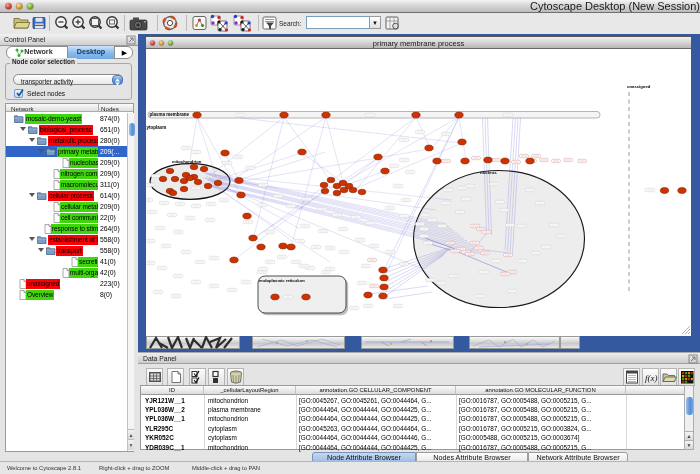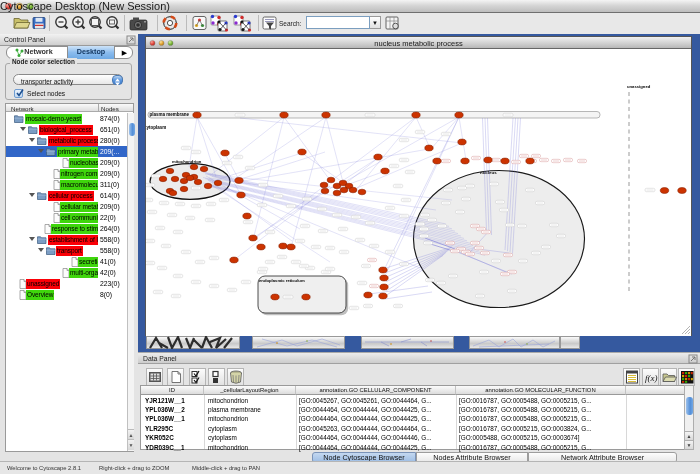--- a/index.html
+++ b/index.html
@@ -1,18 +1,18 @@
 <!DOCTYPE html>
 <html><head><meta charset="utf-8"><style>
 *{margin:0;padding:0;box-sizing:border-box;}
 html,body{width:700px;height:474px;overflow:hidden;}
 body{font-family:"Liberation Sans",sans-serif;background:#e8e8e8;position:relative;}
 .abs{position:absolute;}
 .titlebar{left:0;top:0;width:700px;height:13px;background:linear-gradient(#f4f4f4,#d6d6d6 45%,#bdbdbd);border-bottom:1px solid #6f6f6f;}
-.ttext{width:700px;text-align:left;top:0px;font-size:11px;color:#1a1a1a;}
+.ttext{width:700px;text-align:right;top:0px;font-size:11px;color:#1a1a1a;}
 .searchlbl{top:19.5px;font-size:6.5px;color:#222;}
 .searchbox{left:306px;top:16px;width:64px;height:13px;background:#fff;border:1px solid #7b9ebf;}
 .searcharw{left:370px;top:16px;width:11px;height:13px;background:linear-gradient(#fff,#e0e0e0);border:1px solid #999;border-left:none;font-size:6px;text-align:center;line-height:12px;color:#111;}
 
 .cpanel{left:0;top:34px;width:138px;height:427px;background:#e4e4e4;}
 .cphead{left:0;top:0;width:138px;height:12px;background:linear-gradient(#f2f2f2,#cfcfcf);border-bottom:1px solid #9a9a9a;}
 .cphead span{position:absolute;left:4px;top:2px;font-size:6.8px;color:#222;}
 .tabbar{left:6px;top:12px;width:127px;height:13px;background:#fff;border:1px solid #8e8e8e;border-radius:6px;overflow:hidden;}
 .tabnet{left:0;top:0;width:61px;height:13px;font-size:7.2px;font-weight:bold;color:#333;text-align:center;line-height:12px;}
 .tabmos{left:61px;top:0;width:48px;height:13px;background:linear-gradient(#cde3f8,#8bbcee 50%,#6ea9e4);border-left:1px solid #8e8e8e;border-right:1px solid #8e8e8e;font-size:7.2px;font-weight:bold;color:#10345e;text-align:center;line-height:12px;}
@@ -389,21 +389,21 @@
       <circle cx="36" cy="6" r="0.8" fill="#cc4444"></circle>
       <circle cx="58" cy="8" r="0.8" fill="#88aa33"></circle>
     </svg>
 <div class="abs innerwin">
 <div class="abs iwtitle"></div>
 <svg class="abs" style="left:0;top:0" width="32" height="12">
         <circle cx="6.5" cy="6" r="2.6" fill="url(#rg)" stroke="#8a8a8a" stroke-width="0.4"></circle>
         <circle cx="15.5" cy="6" r="2.6" fill="url(#yg)" stroke="#8a8a8a" stroke-width="0.4"></circle>
         <circle cx="24.5" cy="6" r="2.6" fill="url(#gg)" stroke="#8a8a8a" stroke-width="0.4"></circle>
       </svg>
-<div class="abs iwtext">nucleus metabolic process</div>
+<div class="abs iwtext">primary membrane process</div>
 <svg class="abs" style="left:0;top:12px" width="545" height="287" viewBox="146 49 545 287">
 <rect x="146" y="49" width="545" height="287" fill="#ffffff"></rect>
 <rect x="148" y="111.5" width="452" height="6.5" rx="3" fill="#f4f4f4" stroke="#999" stroke-width="0.7"></rect>
         <text x="149.5" y="116.3" font-size="4.5" font-weight="bold" fill="#000">plasma membrane</text>
         <text x="144" y="128.5" font-size="4.5" font-weight="bold" fill="#000">cytoplasm</text>
         <ellipse cx="190" cy="181.5" rx="40" ry="17.8" fill="#ececec" stroke="#111" stroke-width="1.2"></ellipse>
         <text x="172" y="162.6" font-size="4.2" font-weight="bold" fill="#000">mitochondrion</text>
         <ellipse cx="499" cy="239" rx="85.5" ry="68.5" fill="#ededed" stroke="#1a1a1a" stroke-width="1.15"></ellipse>
         <text x="480" y="173.5" font-size="4.4" font-weight="bold" fill="#000">nucleus</text>
         <rect x="258" y="276" width="88" height="37" rx="7" fill="#8a8a8a" opacity="0.55" transform="translate(2.2,2.2)"></rect>
@@ -1230,23 +1230,23 @@
 <div class="abs" style="left:63px;top:9px;width:1px;height:54px;background:#d8d8d8;"></div>
 <div class="abs" style="left:155px;top:9px;width:1px;height:54px;background:#d8d8d8;"></div>
 <div class="abs" style="left:315px;top:9px;width:1px;height:54px;background:#d8d8d8;"></div>
 <div class="abs" style="left:485px;top:9px;width:1px;height:54px;background:#d8d8d8;"></div>
 </div>
 <div class="abs dsb">
       <div class="abs vthumb" style="left:1px;top:11px;height:18px;width:7px;"></div>
       <div style="position:absolute;left:0;top:45px;width:8px;height:9px;background:linear-gradient(#f4f4f4,#d8d8d8);border-top:1px solid #b0b0b0;font-size:5px;text-align:center;color:#444;line-height:9px;">▲</div>
       <div style="position:absolute;left:0;top:54px;width:8px;height:9px;background:linear-gradient(#f4f4f4,#d8d8d8);border-top:1px solid #b0b0b0;font-size:5px;text-align:center;color:#444;line-height:9px;">▼</div>
     </div>
-<div class="abs btab" style="top:99px;left:174px;width:104px;background:linear-gradient(#c4d8f0,#9dbde4);border-color:#7a93b8;border-radius:3px 0 0 3px;">Node Cytoscape Browser</div>
+<div class="abs btab" style="top:99px;left:174px;width:104px;background:linear-gradient(#c4d8f0,#9dbde4);border-color:#7a93b8;border-radius:3px 0 0 3px;">Node Attribute Browser</div>
 <div class="abs btab" style="top:99px;left:278px;width:112px;">Nodes Attribute Browser</div>
-<div class="abs btab" style="top:99px;left:390px;width:149px;border-radius:0 3px 3px 0;">Network Attribute Browser</div>
+<div class="abs btab" style="top:99px;left:390px;width:100px;border-radius:0 3px 3px 0;">Network Attribute Browser</div>
 <svg class="abs" style="left:551px;top:113px" width="10" height="9">
       <path d="M2 8 L9 1 M5 8 L9 4 M8 8 L9 7" stroke="#999" stroke-width="1"></path>
     </svg>
 </div>
 <div class="abs statusbar">
     <span style="left:7px;">Welcome to Cytoscape 2.8.1</span>
     <span style="left:99px;">Right-click + drag to ZOOM</span>
     <span style="left:192px;">Middle-click + drag to PAN</span>
   </div>
 </body></html>

